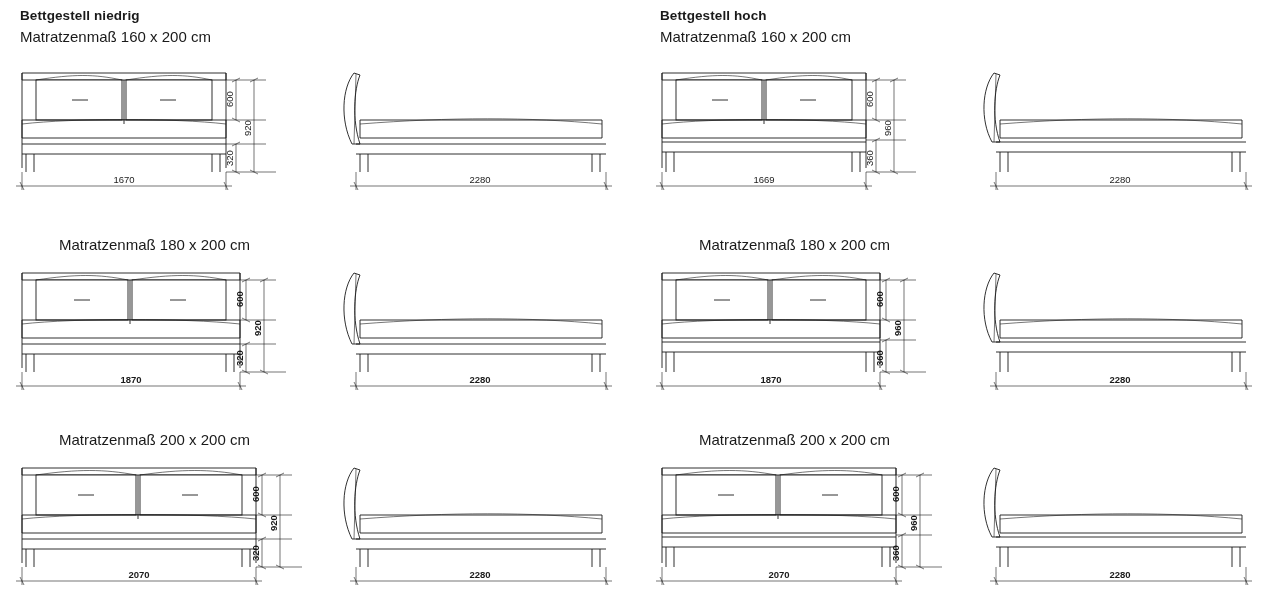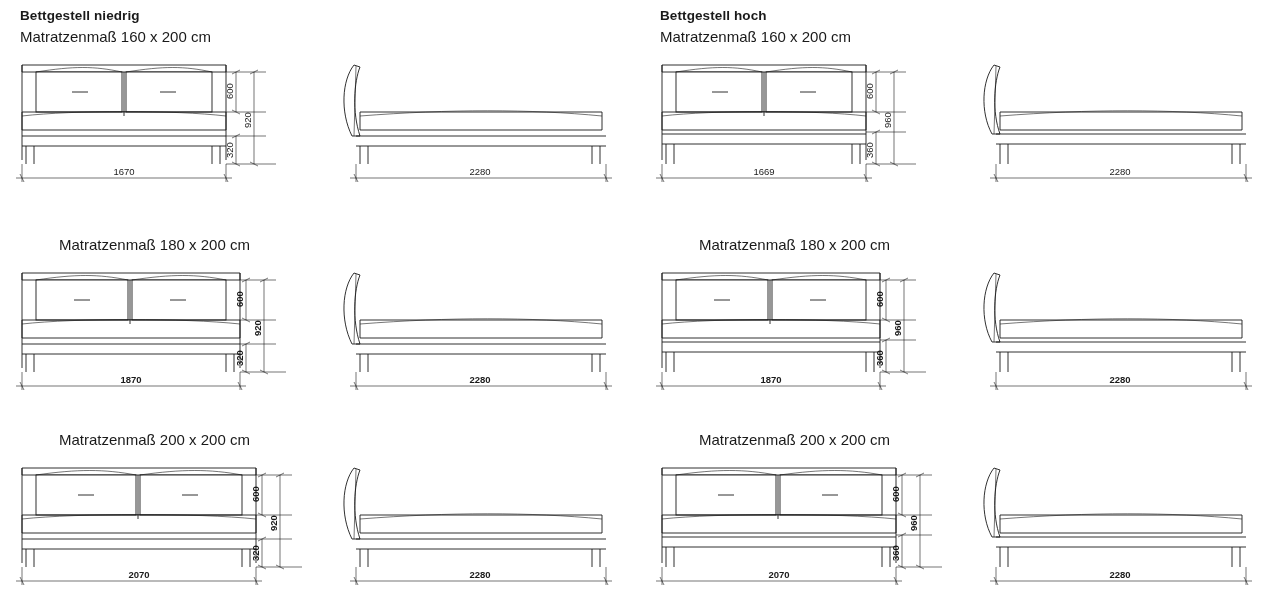--- a/index.html
+++ b/index.html
@@ -54,21 +54,21 @@
     left: 20px;
     top: 28px;
     font-size: 15px;
     white-space: nowrap;
   }
   .block-1 .block-caption,
   .block-2 .block-caption { top: 36px; margin-left: 39px; }
 
   .view {
     position: absolute;
-    top: 40px;
+    top: 48px;
     width: 310px;
     height: 150px;
   }
   .block-1 .view, .block-2 .view { top: 48px; font-weight: bold; }
   .view-front { left: 14px; }
   .view-side  { left: 330px; }
 
   svg { display: block; overflow: visible; }
   .ln {
     fill: none;

